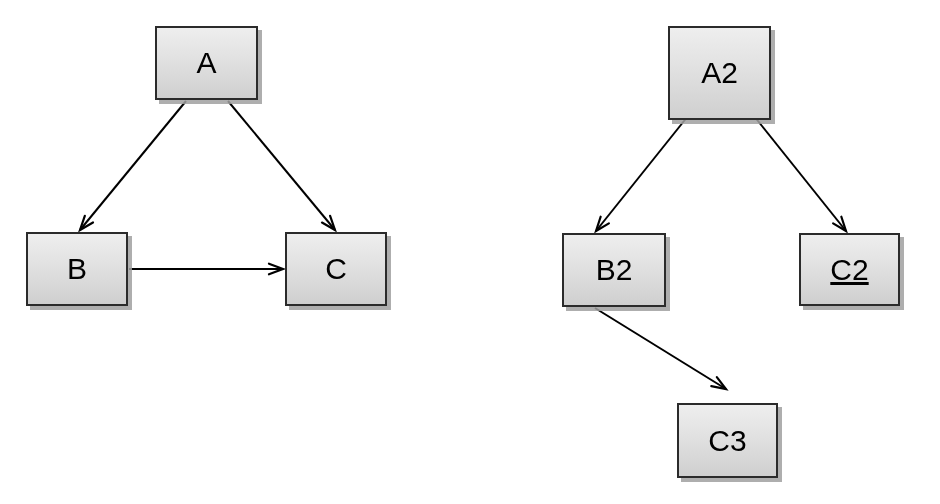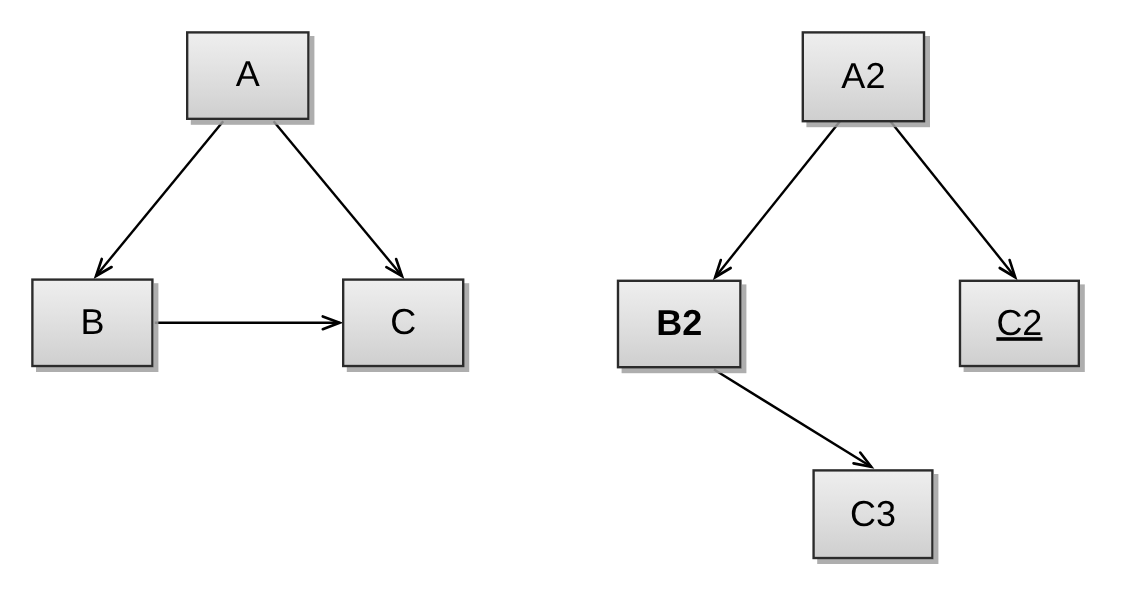--- a/index.html
+++ b/index.html
@@ -81,27 +81,27 @@
   <div id="node-layer">
       <div class="node" style="left: 155px; top: 26px; width: 103px; height: 74px;">
         <span class="node-label">A</span>
       </div>
       <div class="node" style="left: 26px; top: 232px; width: 102px; height: 74px;">
         <span class="node-label">B</span>
       </div>
       <div class="node" style="left: 285px; top: 232px; width: 102px; height: 74px;">
         <span class="node-label">C</span>
       </div>
-      <div class="node" style="left: 668px; top: 26px; width: 103px; height: 76px;">
+      <div class="node" style="left: 668px; top: 26px; width: 103px; height: 94px;">
         <span class="node-label">A2</span>
       </div>
-      <div class="node" style="left: 514px; top: 233px; width: 104px; height: 74px; font-weight: bold;">
+      <div class="node" style="left: 562px; top: 233px; width: 104px; height: 74px;">
         <span class="node-label">B2</span>
       </div>
       <div class="node" style="left: 799px; top: 233px; width: 101px; height: 73px; text-decoration: underline;">
         <span class="node-label">C2</span>
       </div>
-      <div class="node" style="left: 677px; top: 391px; width: 101px; height: 75px;">
+      <div class="node" style="left: 677px; top: 403px; width: 101px; height: 75px;">
         <span class="node-label">C3</span>
       </div>
     </div>
 
 </div>
 
 </body></html>

